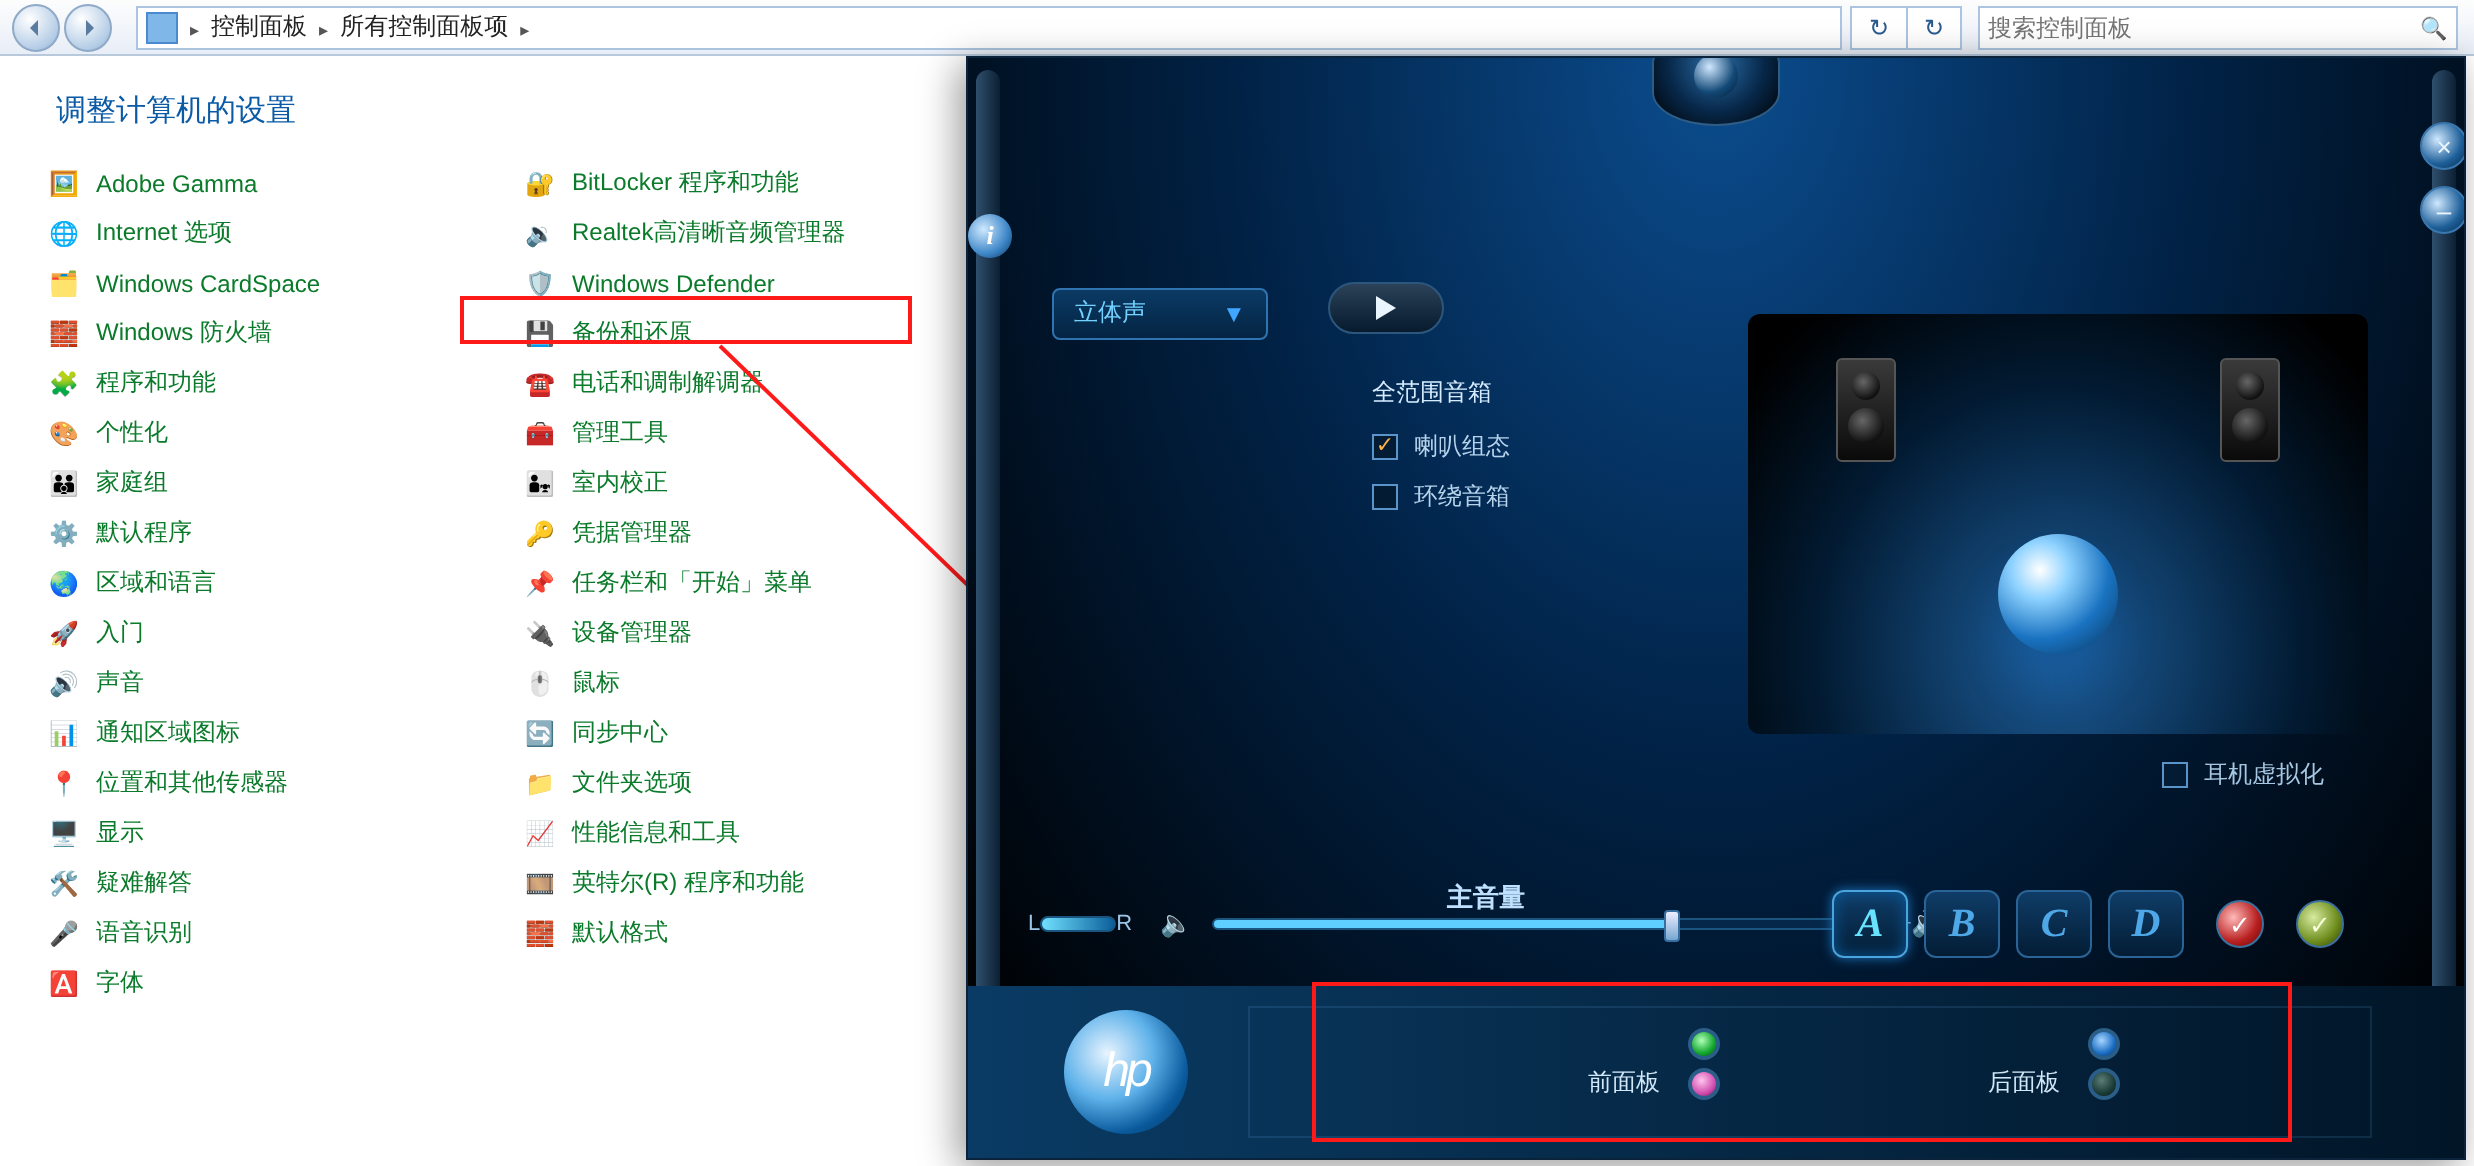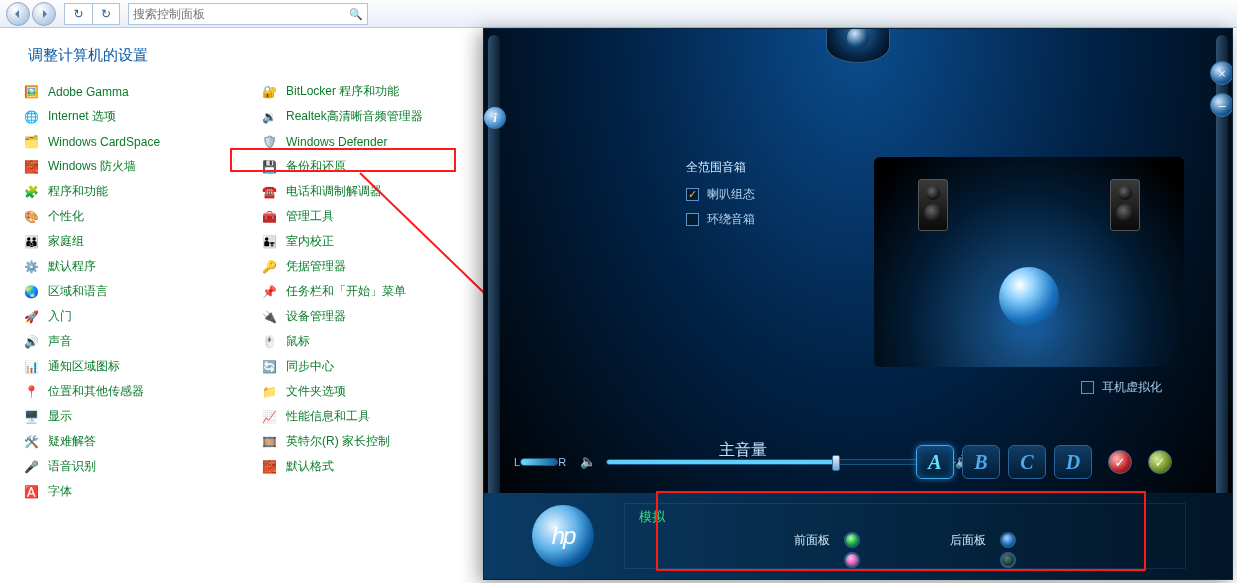--- a/index.html
+++ b/index.html
@@ -61,42 +61,42 @@
 
 .stage { position: absolute; right: 48px; top: 128px; width: 310px; height: 210px; background: radial-gradient(ellipse at 50% 80%, #1a5790 5%, #021b33 55%, #000 90%); border-radius: 6px; }
 .speaker { position: absolute; width: 30px; height: 52px; background: linear-gradient(to bottom, #3a3a3a, #0a0a0a); border: 1px solid #555; border-radius: 3px; }
 .speaker::before, .speaker::after { content: ""; position: absolute; left: 50%; transform: translateX(-50%); width: 14px; height: 14px; border-radius: 50%; background: radial-gradient(circle at 40% 35%, #666, #111 70%); }
 .speaker::before { top: 6px; } .speaker::after { bottom: 8px; width: 18px; height: 18px; }
 .speaker.left { left: 44px; top: 22px; } .speaker.right { right: 44px; top: 22px; }
 .orb { position: absolute; left: 50%; bottom: 40px; transform: translateX(-50%); width: 60px; height: 60px; border-radius: 50%; background: radial-gradient(circle at 35% 30%, #ffffff, #8ed2ff 25%, #1a73c1 60%, #063158); box-shadow: 0 18px 20px -4px rgba(20,90,160,.6); }
 .hp-virt { position: absolute; right: 70px; top: 350px; display: flex; align-items: center; font-size: 12px; color: #a7c7e2;}
 
 .volume-row { position: absolute; left: 30px; bottom: 110px; right: 260px; display: flex; align-items: center; font-size: 11px; color: #9bc4e6; }
-.vol-label { color: #bfe1ff; position: absolute; left: 50%; transform: translateX(-50%); top: -14px; font-size: 16px; }
+.vol-label { color: #bfe1ff; position: absolute; left: 50%; transform: translateX(-50%); top: -14px; font-size: 13px; font-weight: bold; }
 .bal { display: flex; align-items: center; gap: 4px; }
 .bal-track { width: 38px; height: 8px; background: linear-gradient(to right, #70e0ff, #0c5f9a); border-radius: 4px; border: 1px solid #1a557f;}
 .vol-track { flex: 1; height: 6px; margin: 0 10px; background: linear-gradient(to right, #5ecfff 68%, #05284a 68%); border-radius: 3px; border: 1px solid #1a557f; position: relative; }
 .vol-knob { position: absolute; top: -5px; left: 68%; width: 8px; height: 16px; background: linear-gradient(to bottom, #eef, #77a6d0); border: 1px solid #3770a0; border-radius: 2px; }
 .spk-ico { font-size: 13px; color: #65b9ec; }
 
 .dev-btns { position: absolute; right: 60px; bottom: 100px; display: flex; gap: 8px; }
 .dev-btn { width: 38px; height: 34px; border: 1px solid #2a6396; border-radius: 6px; background: linear-gradient(to bottom, #0f3d67, #031d35); color: #4ea7e6; font-size: 20px; font-style: italic; font-weight: bold; font-family: Georgia, serif; display: flex; align-items: center; justify-content: center; cursor: pointer; }
 .dev-btn.active { color: #68e3ff; border-color: #4aa4de; box-shadow: inset 0 0 8px #0c5a9a, 0 0 6px #1b72b8; }
 .round-ctrl { width: 24px; height: 24px; border-radius: 50%; margin-left: 8px; border: 1px solid #3c719e; cursor: pointer; align-self: center; }
 .round-ctrl.ok { background: radial-gradient(circle at 35% 35%, #ffb9b9, #b81f1f 60%, #5a0606); }
 .round-ctrl.ok::after { content: "✓"; color: #fff; font-size: 13px; display: block; text-align: center; line-height: 24px;}
 .round-ctrl.cancel { background: radial-gradient(circle at 35% 35%, #d6eb9f, #6e8d1d 60%, #2c3a05);}
 .round-ctrl.cancel::after { content: "✓"; color: #f7ffd8; font-size: 13px; display: block; text-align: center; line-height: 24px;}
 
 .bottom-strip { position: absolute; left: 0; right: 0; bottom: 0; height: 86px; background: linear-gradient(to right, #0a3b64, #011527); display: flex; align-items: center; }
 .hp-logo { width: 62px; height: 62px; margin-left: 48px; border-radius: 50%; background: radial-gradient(circle at 35% 35%, #e8f4ff, #5fb2ea 40%, #0a5a9d 70%, #022e53); display: flex; align-items: center; justify-content: center; color: #fff; font-style: italic; font-weight: 400; font-family: "Segoe UI", sans-serif; font-size: 24px; letter-spacing: -2px;}
 .panel-box { border: 1px solid rgba(100,170,230,.15); flex: 1; margin: 0 46px 0 30px; height: 66px; position: relative; padding: 4px 14px; }
 .panel-title { color: #39e17d; font-size: 13px; }
 .panel-row { display: flex; gap: 90px; margin-top: 6px; align-items: center; justify-content: center;}
-.panel-item { display: flex; align-items: flex-start; font-size: 12px; color: #d2e7f7; }
+.panel-item { display: flex; align-items: flex-end; font-size: 12px; color: #d2e7f7; margin-left: 44px; }
 .jacks { display: flex; flex-direction: column; gap: 4px; margin-left: 14px; }
 .jack { width: 16px; height: 16px; border-radius: 50%; border: 2px solid #2a5d88; cursor: pointer; }
 .jack.green { background: radial-gradient(circle at 40% 35%, #b0ffb7, #13a82f 60%, #064d12);}
 .jack.pink { background: radial-gradient(circle at 40% 35%, #ffc4ec, #d350b1 60%, #6a1153);}
 .jack.blue { background: radial-gradient(circle at 40% 35%, #a7d4ff, #1d6fc5 60%, #06305c);}
 .jack.dark { background: radial-gradient(circle at 40% 35%, #5a7d76, #1c3c37 60%, #061614);}
 
 .red-box-bottom { position: absolute; border: 2px solid #ff1a1a; pointer-events: none; }
 </style>
 </head>
@@ -108,20 +108,28 @@
         <svg viewBox="0 0 10 10">
           <path d="M6 1 2 5l4 4z"></path>
         </svg>
       </div>
     <div class="nav-btn">
         <svg viewBox="0 0 10 10">
           <path d="M4 1 8 5l-4 4z"></path>
         </svg>
       </div>
   </div>
+  <div class="address-bar">
+    <span class="addr-icon"></span>
+    <span class="sep"></span>
+    <span class="crumb">控制面板</span>
+    <span class="sep"></span>
+    <span class="crumb">所有控制面板项</span>
+    <span class="sep"></span>
+  </div>
   <div style="display:flex;align-items:center;">
     <div class="nav-refresh" style="border-right:none"></div>
     <div class="nav-refresh"></div>
   </div>
   <div class="search-box">
     <input placeholder="搜索控制面板" style="">
     <span class="mag"></span>
   </div>
 </div>
 
@@ -250,21 +258,21 @@
         <div class="cp-item">
           <span class="ico">📁</span>
           <span class="txt">文件夹选项</span>
         </div>
         <div class="cp-item">
           <span class="ico">📈</span>
           <span class="txt">性能信息和工具</span>
         </div>
         <div class="cp-item">
           <span class="ico">🎞️</span>
-          <span class="txt">英特尔(R) 家长控制</span>
+          <span class="txt">英特尔(R) 程序和功能</span>
         </div>
         <div class="cp-item">
           <span class="ico">🧱</span>
           <span class="txt">默认格式</span>
         </div>
       </div>
   </div>
 </div>
 
 <div class="cp-red-box" id="annot-box-1" style="left:230px; top:148px; width:226px; height:24px;"></div>
@@ -280,20 +288,27 @@
   <div class="audio-top-bump"></div>
 
   <div class="audio-info-btn">i</div>
   <div class="audio-winbtns">
     <div class="audio-winbtn">×</div>
     <div class="audio-winbtn">–</div>
   </div>
 
 
   <div class="spk-body">
+    <div>
+      <div class="spk-select">
+        <span>立体声</span>
+        <span class="chev">▼</span>
+      </div>
+      <div class="play-btn"></div>
+    </div>
     <div class="spk-opts">
       <div class="opt-title">全范围音箱</div>
       <div class="chk">
         <span class="chk-box checked"></span>
         <span>喇叭组态</span>
       </div>
       <div class="chk">
         <span class="chk-box"></span>
         <span>环绕音箱</span>
       </div>
@@ -331,21 +346,20 @@
     <div class="dev-btn">B</div>
     <div class="dev-btn">C</div>
     <div class="dev-btn">D</div>
     <div class="round-ctrl ok"></div>
     <div class="round-ctrl cancel"></div>
   </div>
 
   <div class="bottom-strip">
     <div class="hp-logo">hp</div>
     <div class="panel-box">
-      <div class="panel-title">模拟</div>
       <div class="panel-row">
         <div class="panel-item">
           <span>前面板</span>
           <div class="jacks">
             <div class="jack green"></div>
             <div class="jack pink"></div>
           </div>
         </div>
         <div class="panel-item">
           <span>后面板</span>

